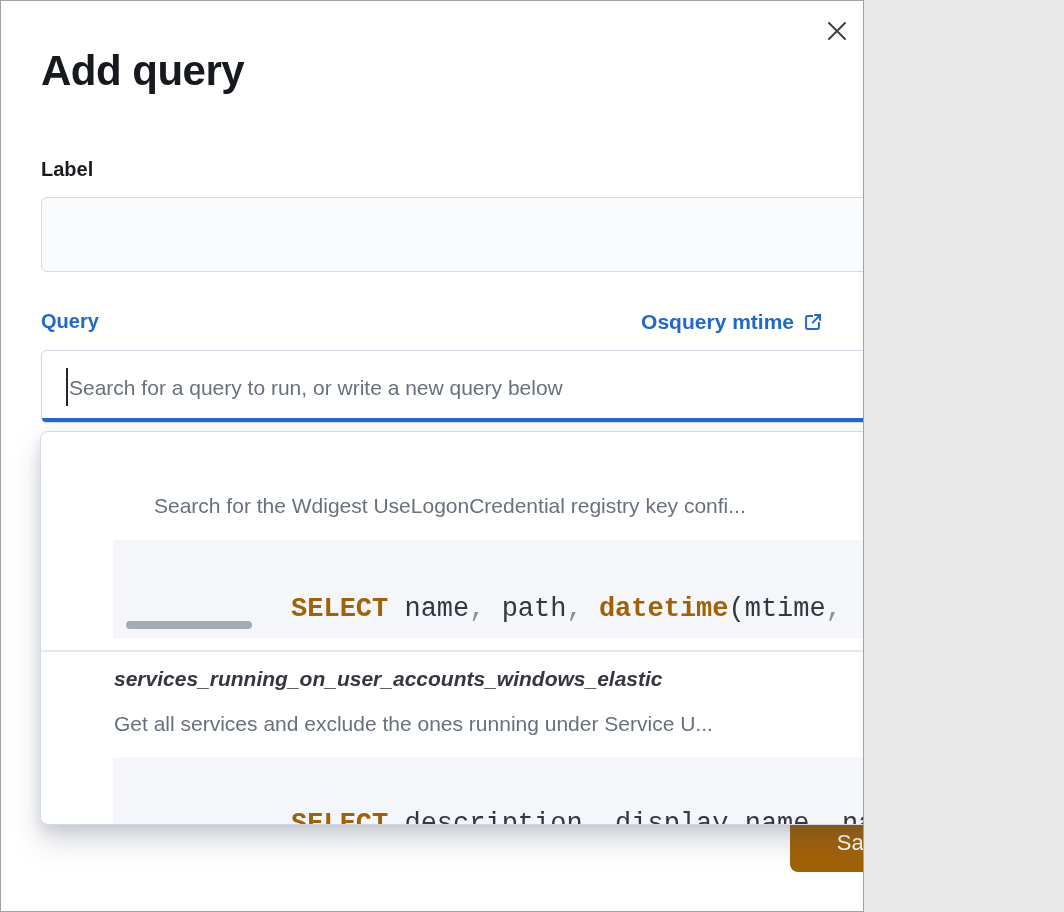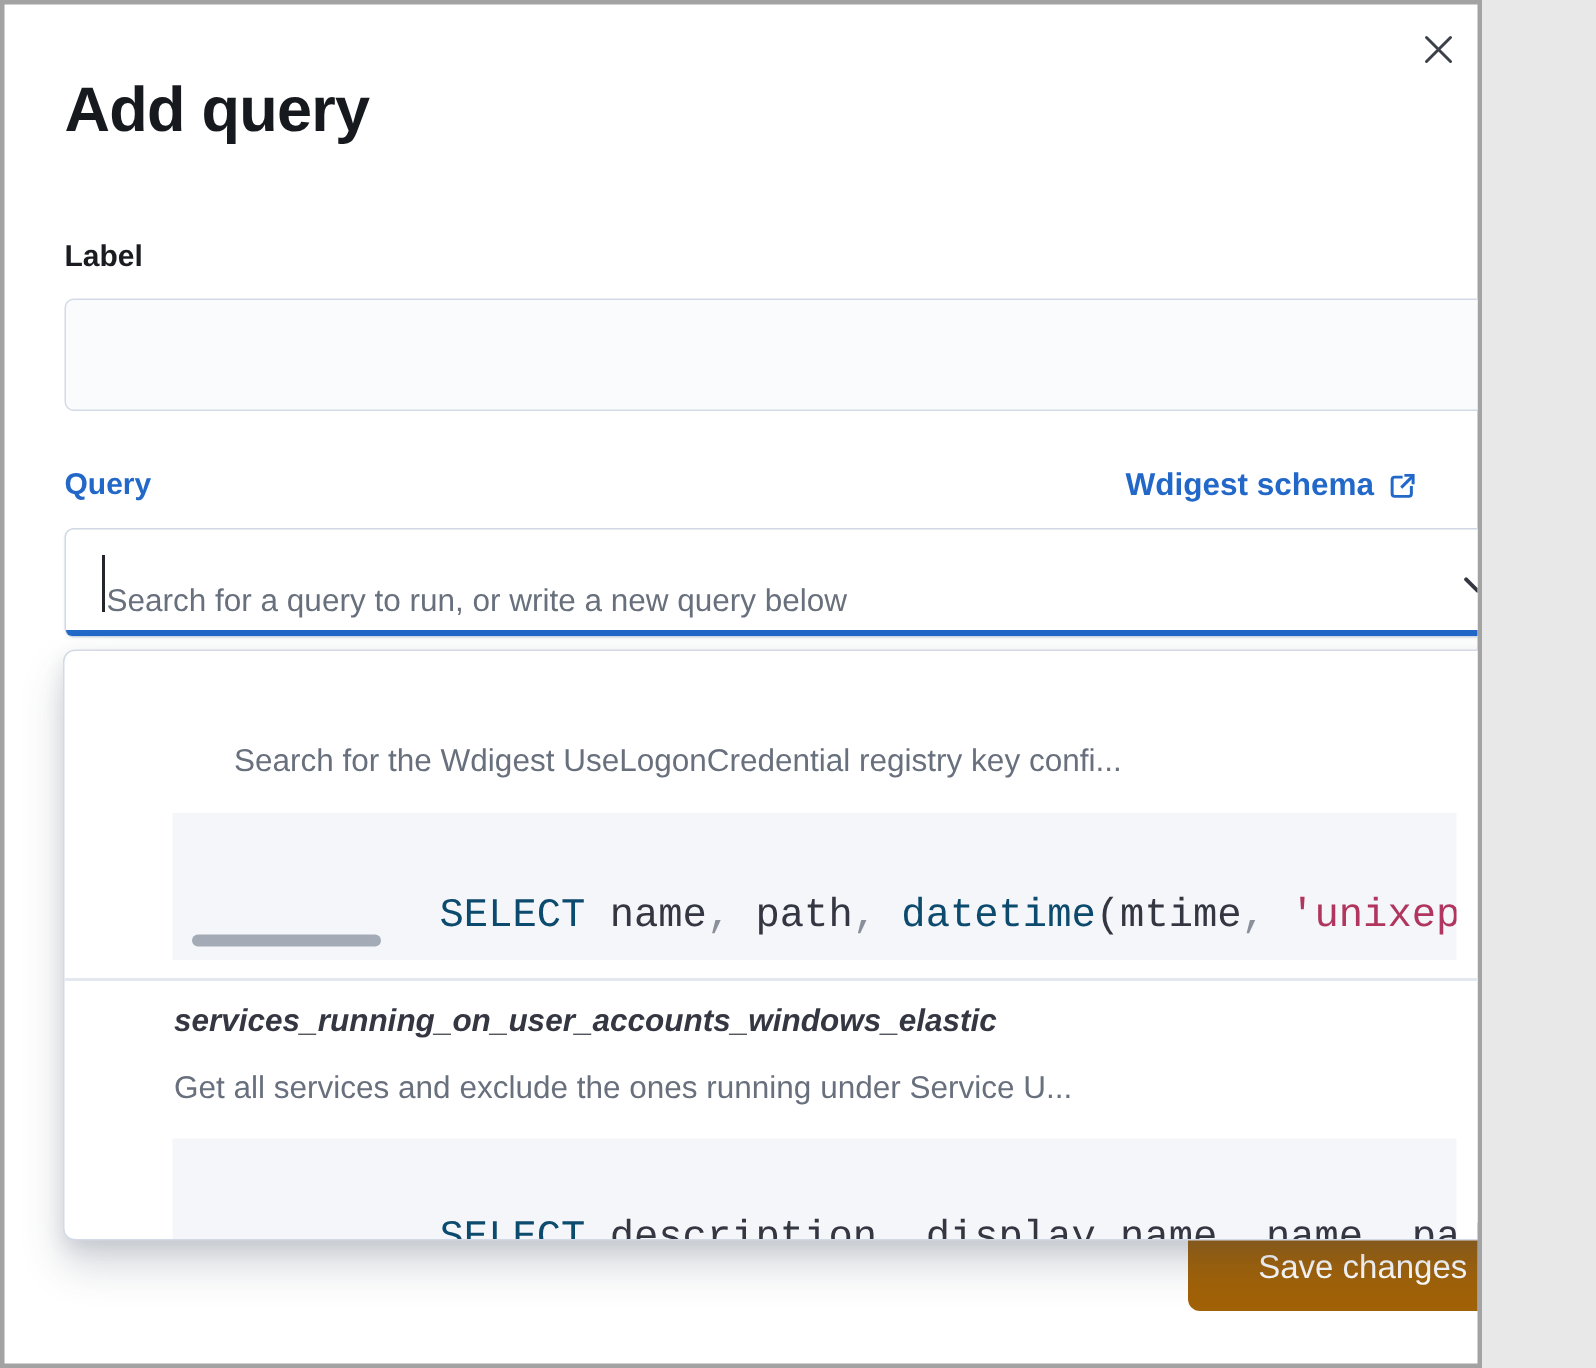--- a/index.html
+++ b/index.html
@@ -1,21 +1,21 @@
 <!DOCTYPE html>
 <html><head>
 <meta charset="utf-8">
 <style>
   * { margin: 0; padding: 0; box-sizing: border-box; }
   html, body { background: #e8e8e8; }
   .screen {
     position: relative;
-    width: 988px; height: 912px;
+    width: 864px; height: 912px;
     background: #ffffff;
-    border: 3px solid #a3a3a3;
+    border: 1px solid #a3a3a3;
     overflow: hidden;
     font-family: "Liberation Sans", "DejaVu Sans", sans-serif;
     color: #1a1c21;
   }
   
   .close-btn {
     position: absolute; top: 14px; right: 10px;
     width: 32px; height: 32px;
     display: flex; align-items: center; justify-content: center;
     cursor: pointer; background: none; border: none;
@@ -58,21 +58,21 @@
     background: #ffffff;
     border: 1px solid #d0d8e4;
     border-radius: 6px;
     box-shadow: 0 1px 2px rgba(120,130,150,0.08);
   }
   .combobox .caret {
     position: absolute; left: 24px; top: 17px;
     width: 2px; height: 38px; background: #24262b;
   }
   .combobox input {
-    position: absolute; left: 27px; top: 12px; height: 100%;
+    position: absolute; left: 27px; top: 1px; height: 100%;
     width: 880px; border: none; outline: none; background: transparent;
     font-size: 21px; color: #0c4a6e;
     font-family: "Liberation Sans", "DejaVu Sans", sans-serif;
   }
   .combobox input::placeholder { color: #69707d; opacity: 1; }
   .combobox .chevron {
     position: absolute; right: 22px; top: 24px;
   }
   .focus-bar {
     position: absolute; left: 0; right: 0; bottom: 0; height: 4px;
@@ -125,21 +125,21 @@
   .code-block {
     position: absolute; left: 72px;
     width: 856px; height: 98px;
     background: #f4f6f9; overflow: hidden;
   }
   .code-line {
     position: absolute; left: 16px;
     font-family: "Liberation Mono", "DejaVu Sans Mono", monospace;
     font-size: 27px; white-space: pre; color: #343741;
   }
-  .tok-kw  { color: #0c4a6e; }
+  .tok-kw  { color: #a16207; font-weight: bold; }
   .tok-str { color: #b0365f; }
   .tok-pn  { color: #8a909b; }
   .h-thumb {
     position: absolute; left: 13px; bottom: 9px;
     width: 126px; height: 8px; border-radius: 4px;
     background: #a4abb6;
   }
   .option-divider {
     position: absolute; left: 0; right: 0; top: 218px; height: 2px;
     background: #e4e9f1;
@@ -158,21 +158,21 @@
     </span>
   </button>
 
   <h1 class="modal-title">Add query</h1>
 
   <div class="field-label">Label</div>
   <input class="label-input" type="text" value="" style="">
 
   <div class="query-label">Query</div>
   <a class="schema-link">
-    <span>Wdigest schema</span>
+    <span>Osquery mtime</span>
     <span style="display:flex;">
       <svg width="21" height="21" viewBox="0 0 18 18">
         <path d="M9.5 3.5H5A1.5 1.5 0 0 0 3.5 5v8A1.5 1.5 0 0 0 5 14.5h8a1.5 1.5 0 0 0 1.5-1.5V8.5" fill="none" stroke="#2268c8" stroke-width="1.7"></path>
         <path d="M10.5 2.5h5v5" fill="none" stroke="#2268c8" stroke-width="1.7"></path>
         <path d="M15 3.2 8.7 9.5" fill="none" stroke="#2268c8" stroke-width="1.7"></path>
       </svg>
     </span>
   </a>
 
   <div class="combobox">

